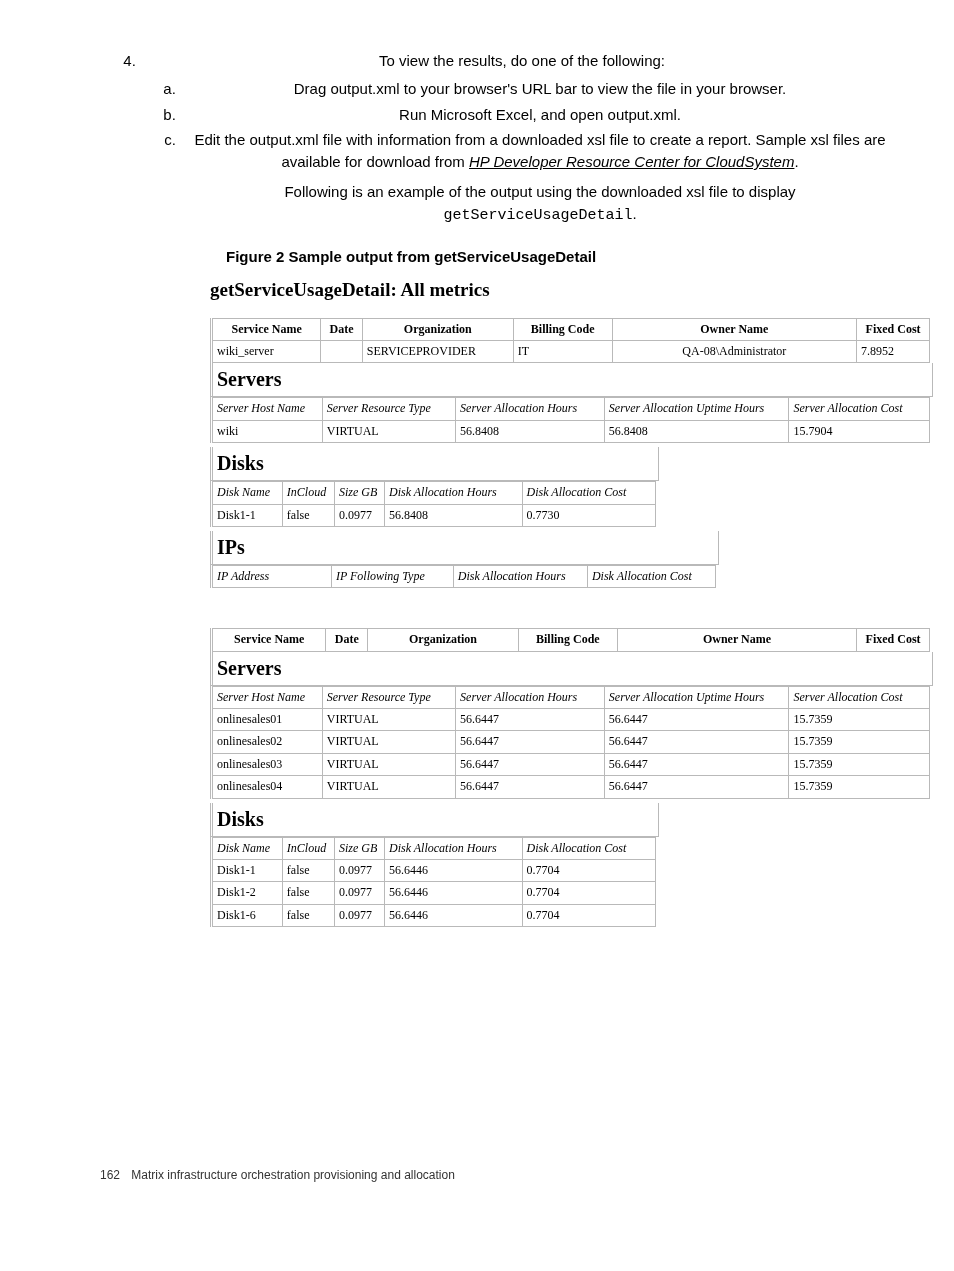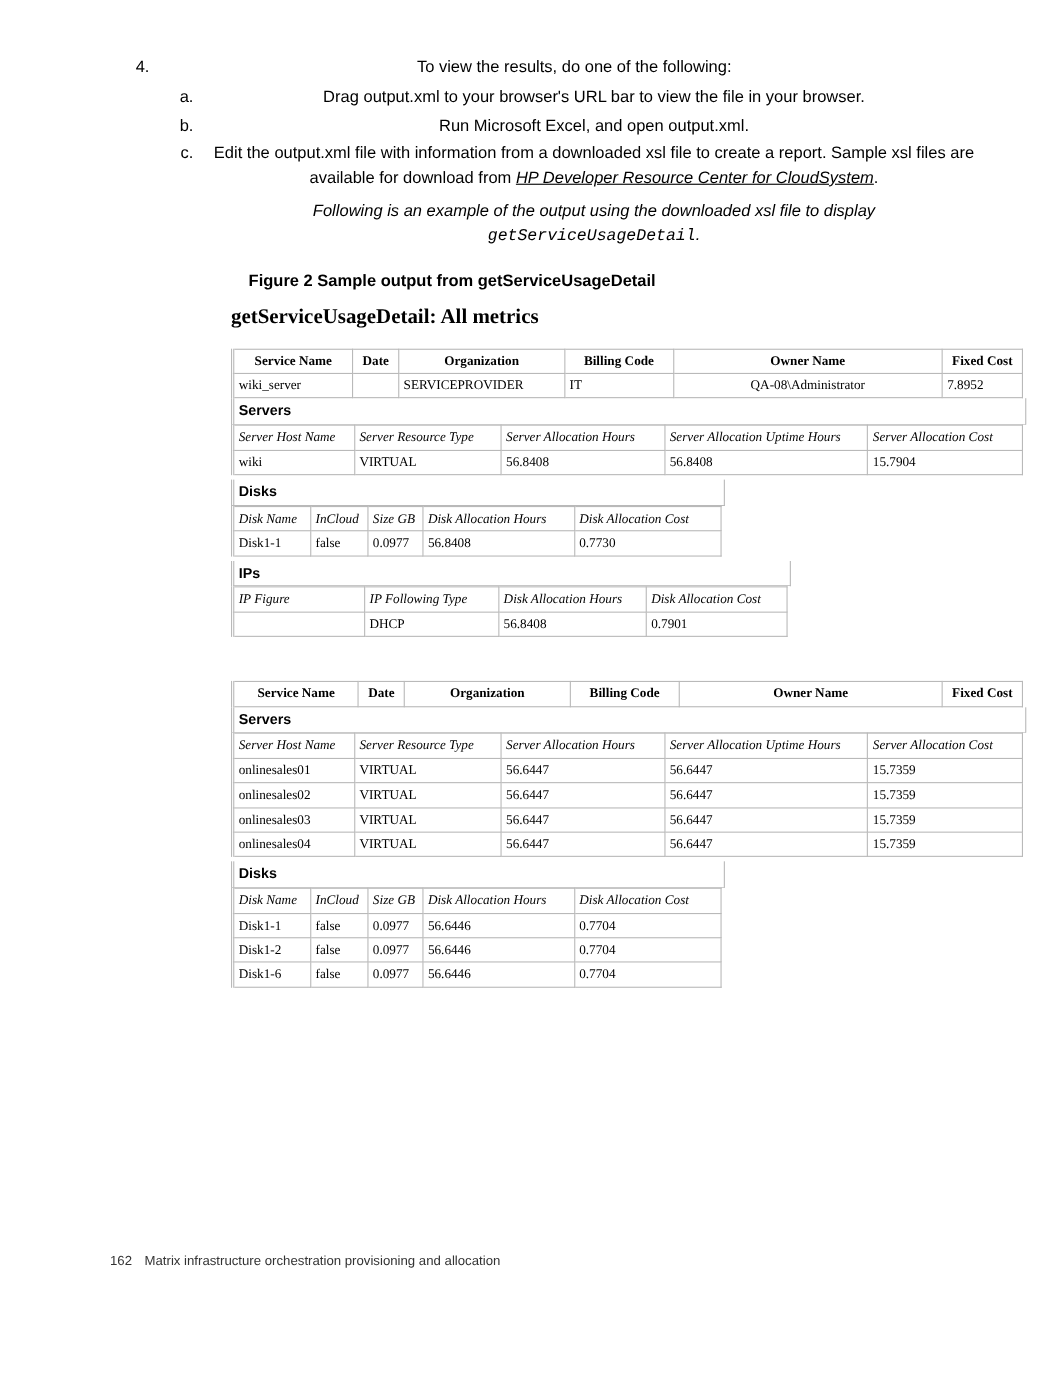--- a/index.html
+++ b/index.html
@@ -32,21 +32,20 @@
     padding-left: 6px;
     margin-bottom: 4px;
   }
   .link {
     text-decoration: underline;
     font-style: italic;
   }
   .following {
     margin-top: 8px;
     margin-left: 0;
-    font-style: italic;
   }
   code.mono {
     font-family: "Courier New", Courier, monospace;
     font-size: 15px;
   }
   .figcap {
     font-weight: bold;
     margin: 20px 0 8px 16px;
     font-size: 15px;
   }
@@ -77,22 +76,22 @@
   }
   table.tbl th {
     font-weight: bold;
     text-align: center;
   }
   .subhead {
     font-weight: bold;
     border: 1px solid #b9b9b9;
     border-top: none;
     padding: 2px 4px;
-    font-family: Liberation Sans, sans-serif;
-    font-size: 13px;
+    font-family: Liberation Serif, serif;
+    font-size: 20px;
   }
   .italic td, .italic th {
     font-style: italic;
     font-weight: normal;
     text-align: left;
   }
   .footer {
     position: relative;
     margin-top: 240px;
     font-size: 12px;
@@ -220,30 +219,24 @@
     <div class="subhead outer-left" style="width:497px;margin-top:4px">IPs</div>
     <table class="tbl outer-left" style="width:506px">
       <colgroup>
           <col style="width:118px">
           <col style="width:120px">
           <col style="width:132px">
           <col style="width:126px">
         </colgroup>
       <tbody>
           <tr class="italic">
-        <td>IP Figure</td>
+        <td>IP Address</td>
         <td>IP Following Type</td>
         <td>Disk Allocation Hours</td>
         <td>Disk Allocation Cost</td>
-      </tr>
-      <tr>
-        <td></td>
-        <td>DHCP</td>
-        <td>56.8408</td>
-        <td>0.7901</td>
       </tr>
     </tbody>
       </table>
   </div>
 
   <div class="report-block">
     <table class="tbl outer-left" style="width:720px">
       <colgroup>
           <col style="width:110px">
           <col style="width:40px">

